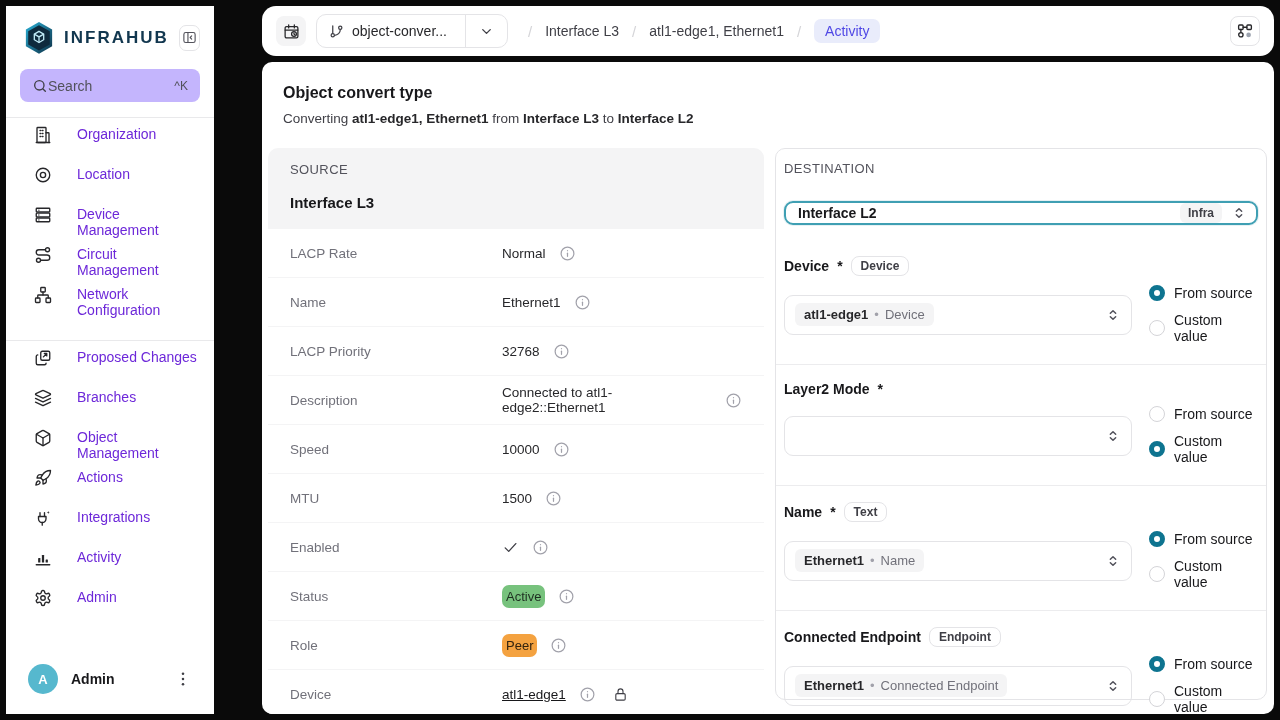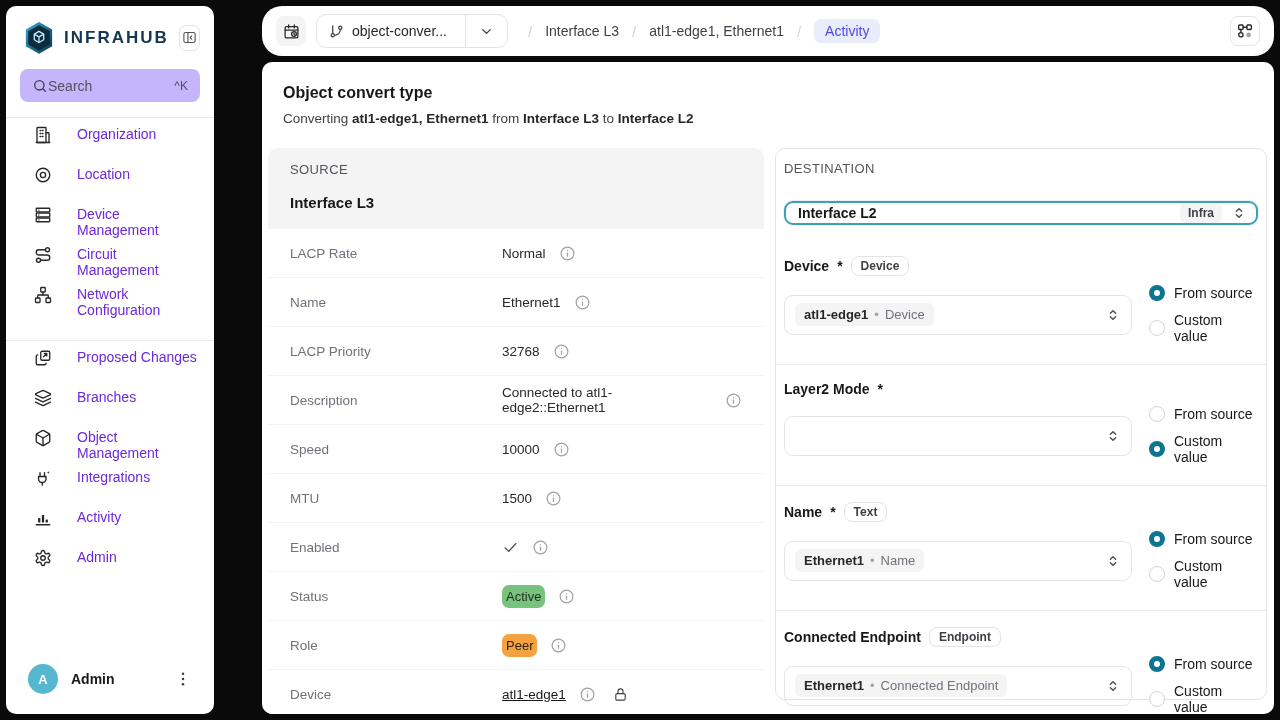--- a/index.html
+++ b/index.html
@@ -15,21 +15,21 @@
   body{width:1280px;height:720px;overflow:hidden;background:#0a0a0a;
        font-family:"Liberation Sans",sans-serif;color:var(--txt);font-size:14px;}
   [data-interactable="true"]{cursor:pointer}
   svg{display:block}
   .icon svg,.info-icon svg,.lock-icon svg,.check-icon svg,.spinner-icon svg{width:100%;height:100%}
 
   .app{position:relative;width:1280px;height:720px}
 
   
   .sidebar{position:absolute;left:6px;top:6px;width:208px;height:708px;background:#fff;
-           border-radius:10px;display:flex;flex-direction:column}
+           border-radius:0;display:flex;flex-direction:column}
   .logo-row{display:flex;align-items:center;gap:10px;padding:15px 14px 13px 18px}
   .logo-mark{width:30px;height:33px;flex:none}
   .logo-text{font-weight:800;font-size:17px;letter-spacing:2px;color:var(--logo)}
   .collapse-btn{margin-left:auto;width:26px;height:26px;border:1px solid var(--border);
     border-radius:7px;background:#fff;color:#52525b;display:flex;align-items:center;justify-content:center;padding:0}
   .collapse-btn svg{width:15px;height:15px}
   .search-box{margin:2px 14px 15px;height:33px;background:#c4b5fd;border-radius:8px;
     display:flex;align-items:center;padding:0 12px;color:var(--txt3)}
   .search-box .icon{width:16px;height:16px;color:#3f3f46}
   .search-shortcut{margin-left:auto;font-size:12px;color:var(--txt3)}
@@ -39,21 +39,21 @@
   .nav-item .icon{width:18px;height:18px;color:#27272a;flex:none}
   .user-row{margin-top:auto;display:flex;align-items:center;gap:13px;padding:10px 22px 20px 22px}
   .avatar{width:30px;height:30px;border-radius:50%;background:var(--avatar);color:#fff;
     display:flex;align-items:center;justify-content:center;font-size:13px;font-weight:700}
   .user-name{font-weight:700}
   .kebab{margin-left:auto;width:18px;height:18px;color:#3f3f46}
   .kebab svg{width:18px;height:18px}
 
   
   .topbar{position:absolute;left:262px;top:6px;width:1012px;height:50px;background:#fff;
-    border-radius:20px;display:flex;align-items:center;gap:10px;padding:0 14px}
+    border-radius:14px;display:flex;align-items:center;gap:10px;padding:0 14px}
   .cal-btn{width:30px;height:30px;border-radius:8px;background:#f4f4f5;border:none;color:#27272a;
     display:flex;align-items:center;justify-content:center;flex:none;padding:0}
   .cal-btn svg{width:17px;height:17px}
   .branch-pill{height:34px;border:1px solid var(--border);border-radius:10px;display:flex;align-items:center;flex:none}
   .branch-main{display:flex;align-items:center;gap:8px;padding:0 12px;font-weight:500;color:#27272a;width:148px}
   .branch-main .icon{width:15px;height:15px;color:#3f3f46;flex:none}
   .branch-name{white-space:nowrap;overflow:hidden}
   .pill-sep{width:1px;align-self:stretch;background:var(--border)}
   .pill-chev{padding:0 13px;color:#3f3f46;display:flex;align-items:center}
   .pill-chev svg{width:15px;height:15px}
@@ -242,20 +242,31 @@
               <path d="M21 8a2 2 0 0 0-1-1.73l-7-4a2 2 0 0 0-2 0l-7 4A2 2 0 0 0 3 8v8a2 2 0 0 0 1 1.73l7 4a2 2 0 0 0 2 0l7-4A2 2 0 0 0 21 16Z"></path>
               <path d="m3.3 7 8.7 5 8.7-5"></path>
               <path d="M12 22V12"></path>
             </svg>
           </span>
       <span class="nav-label" data-interactable="false">Object Management</span>
         </div>
         <div class="nav-item" data-interactable="true">
       <span class="icon" data-interactable="false">
             <svg viewBox="0 0 24 24" fill="none" stroke="currentColor" stroke-width="1.8" stroke-linecap="round" stroke-linejoin="round">
+              <path d="M4.5 16.5c-1.5 1.26-2 5-2 5s3.74-.5 5-2c.71-.84.7-2.13-.09-2.91a2.18 2.18 0 0 0-2.91-.09z"></path>
+              <path d="M12 15l-3-3a22 22 0 0 1 2-3.95A12.88 12.88 0 0 1 22 2c0 2.72-.78 7.5-6 11a22.35 22.35 0 0 1-4 2z"></path>
+              <path d="M9 12H4s.55-3.03 2-4c1.62-1.08 5 0 5 0"></path>
+              <path d="M12 15v5s3.03-.55 4-2c1.08-1.62 0-5 0-5"></path>
+            </svg>
+          </span>
+      <span class="nav-label" data-interactable="false">Actions</span>
+        </div>
+        <div class="nav-item" data-interactable="true">
+      <span class="icon" data-interactable="false">
+            <svg viewBox="0 0 24 24" fill="none" stroke="currentColor" stroke-width="1.8" stroke-linecap="round" stroke-linejoin="round">
               <path d="M8 10V5M14 10V5"></path>
               <path d="M6 10h10v3a5 5 0 0 1-10 0z"></path>
               <path d="M11 18v3.5"></path>
               <path d="m19 2.5.5 1.5L21 4.5l-1.5.5L19 6.5 18.5 5 17 4.5l1.5-.5z" fill="currentColor" stroke="none"></path>
             </svg>
           </span>
       <span class="nav-label" data-interactable="false">Integrations</span>
         </div>
         <div class="nav-item" data-interactable="true">
       <span class="icon" data-interactable="false">

